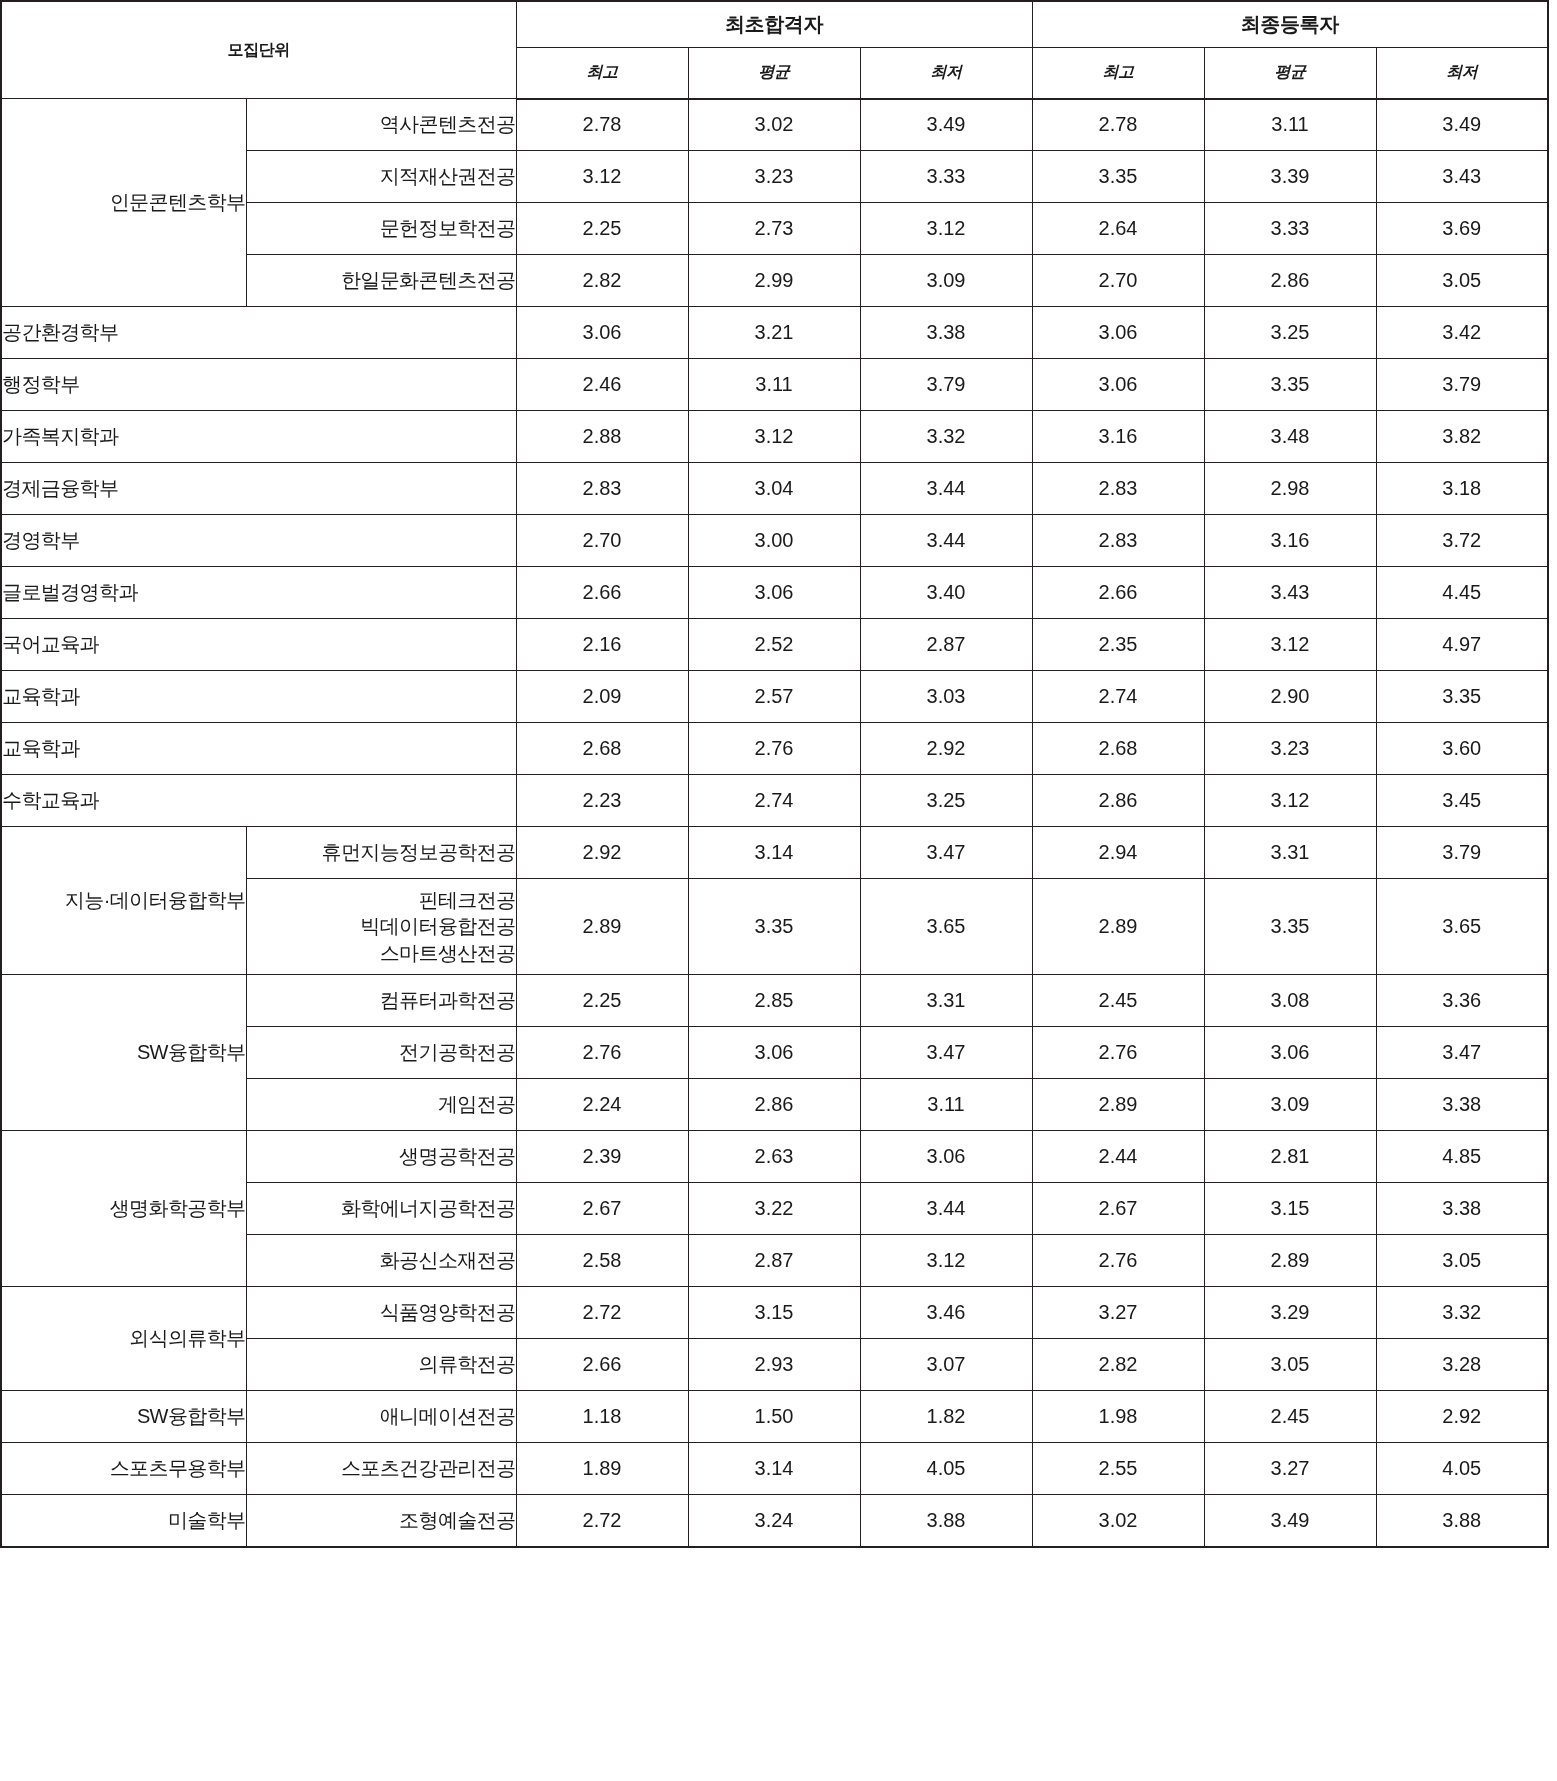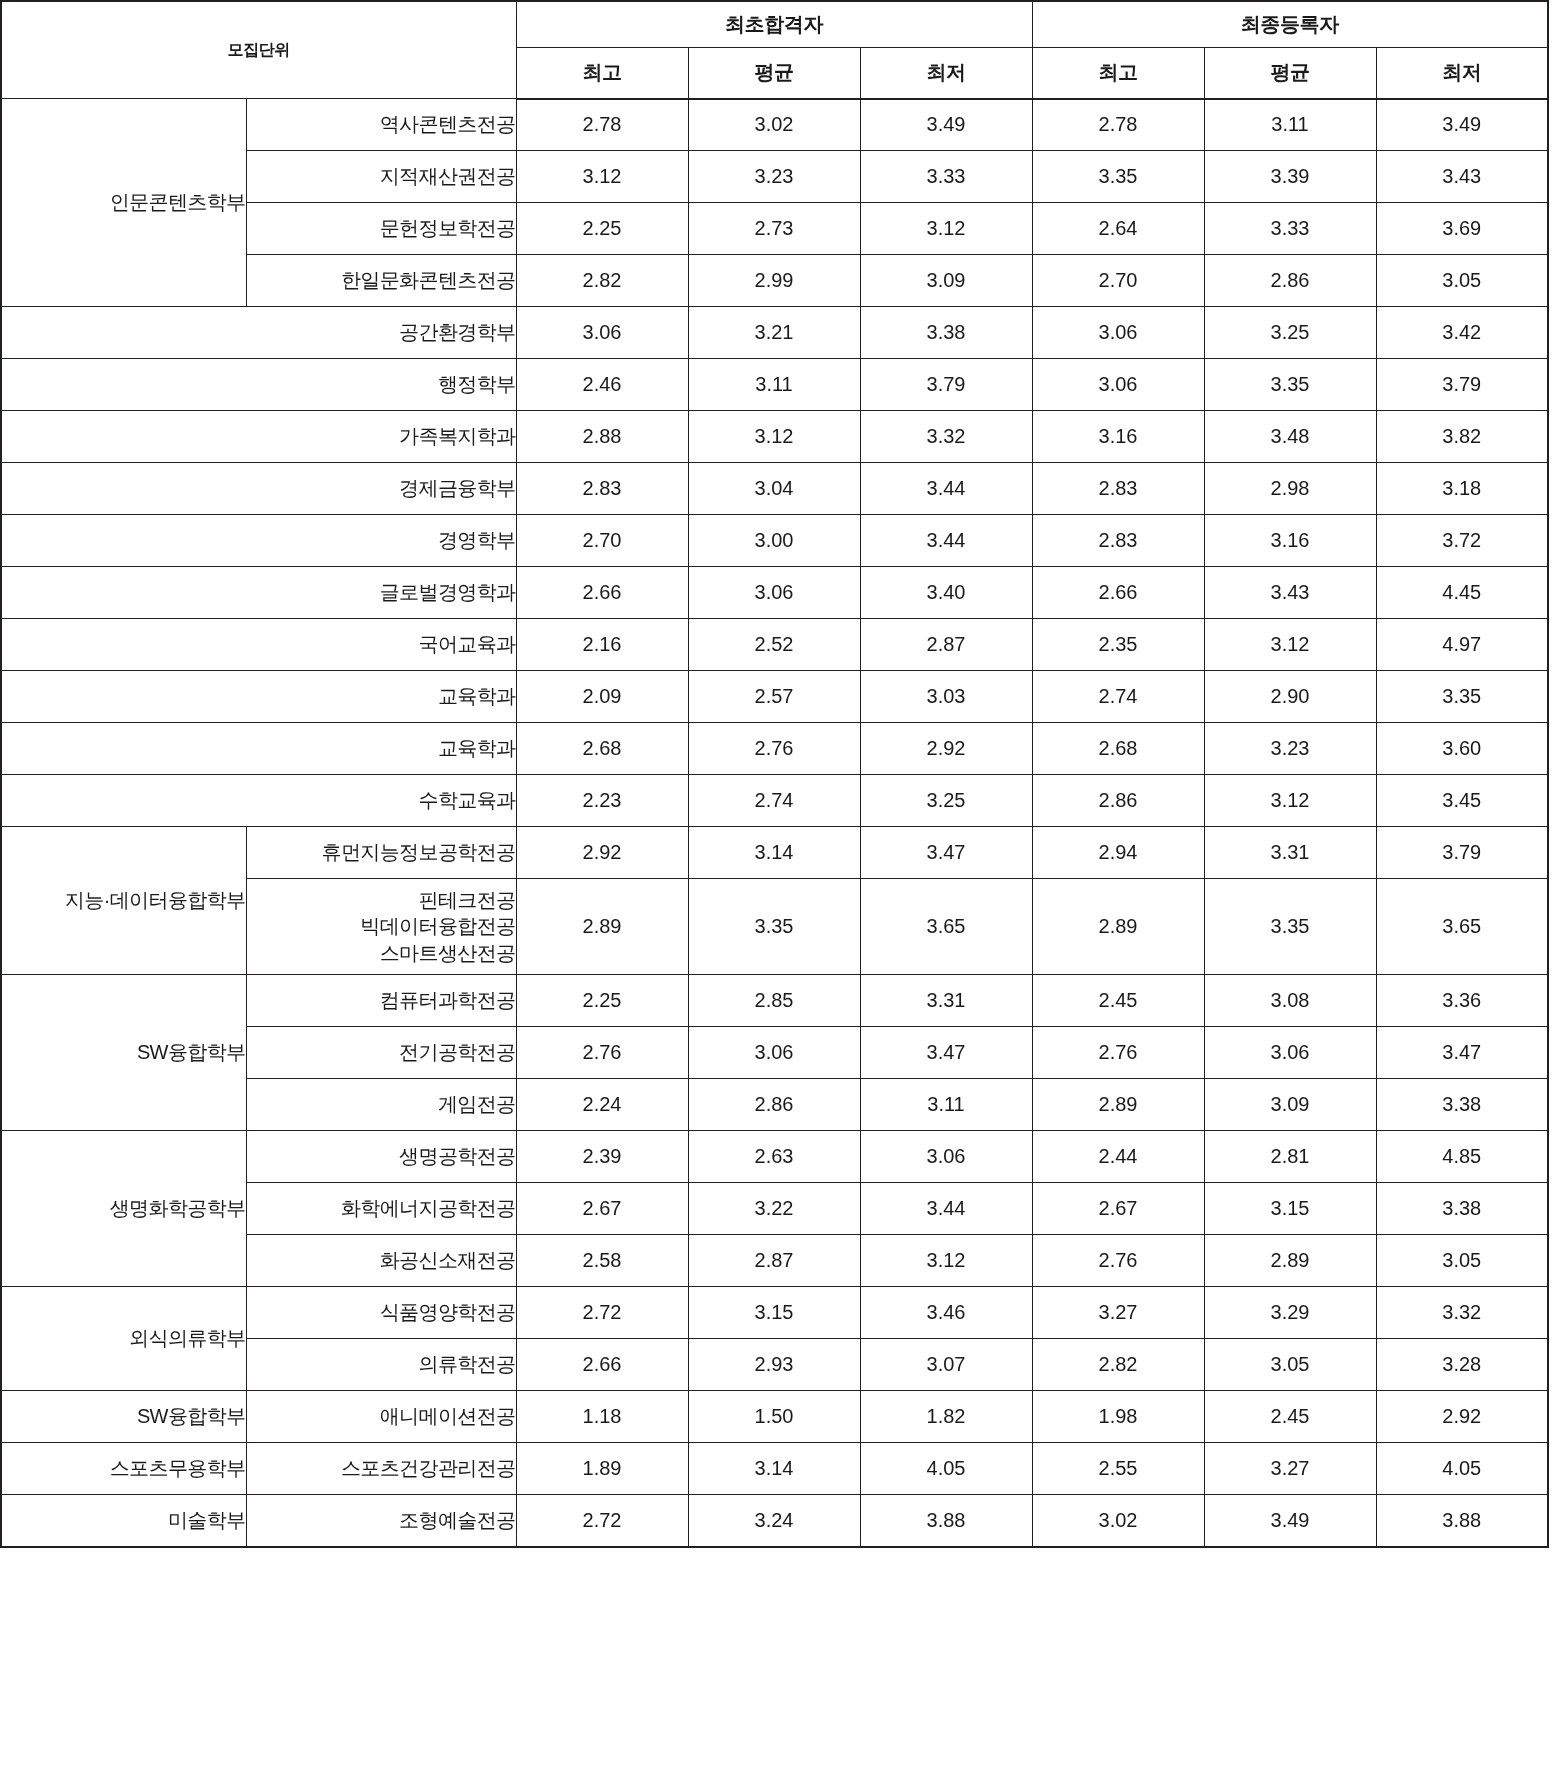--- a/index.html
+++ b/index.html
@@ -44,31 +44,32 @@
     height: 44px;
     letter-spacing: -0.4px;
     margin-top: 48px;
   }
   thead th.tall {
     height: 96px;
     font-size: 16px;
   }
   thead th.sub {
     height: 48px;
-    font-size: 20px;
+    font-size: 16px;
+    font-style: italic;
   }
   td.unit, td.major {
     text-align: right;
     padding-left: 12px;
     letter-spacing: -0.6px;
     font-size: 20px;
     line-height: 1.34;
   }
   td.unit-span {
-    text-align: right;
+    text-align: left;
     padding-left: 12px;
     letter-spacing: -0.6px;
     font-size: 20px;
   }
   td.num {
     text-align: center;
     font-size: 20px;
     letter-spacing: 0px;
   }
   tbody tr { height: 52px; }

